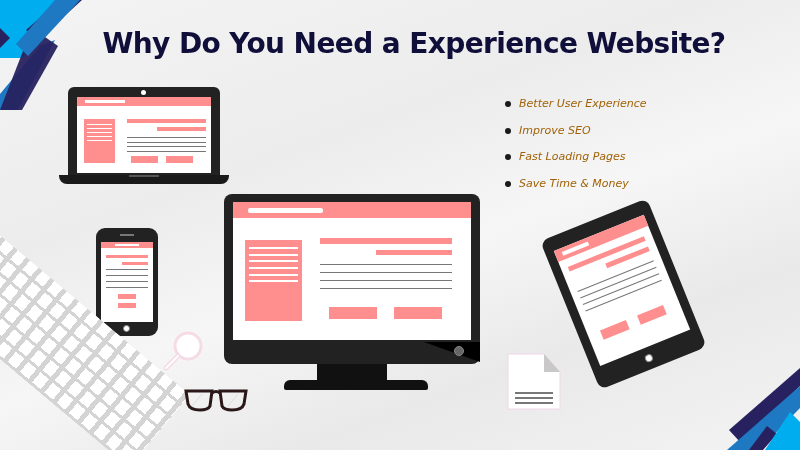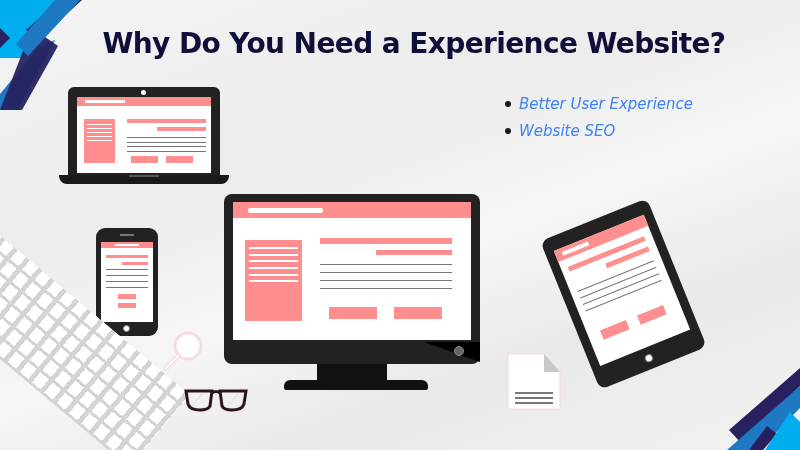--- a/index.html
+++ b/index.html
@@ -10,22 +10,22 @@
       font-family: "Liberation Sans", sans-serif;
     }
     .abs { position: absolute; }
     .title {
       position: absolute; left: 0; top: 27px; width: 800px; text-align: center;
       font-family: "DejaVu Sans", sans-serif; font-weight: bold; font-size: 28px;
       color: #0f0f3a; letter-spacing: -0.6px; padding-left: 28px;
     }
     .bullets { position: absolute; left: 505px; top: 91px; list-style: none; }
     .bullets li {
-      font-family: "DejaVu Sans", sans-serif; font-style: italic; font-size: 15px;
-      color: #3b82f6; line-height: 26.5px; white-space: nowrap; display: flex; align-items: center;
+      font-family: "DejaVu Sans", sans-serif; font-style: italic; font-size: 11px;
+      color: #a16207; line-height: 26.5px; white-space: nowrap; display: flex; align-items: center;
     }
     .bullets li .dot { width: 6px; height: 6px; border-radius: 50%; background: #1a1a1a; margin-right: 8px; display: inline-block; }
     .pink { background: #ff8e8e; }
     .gline { background: #777; height: 2px; }
     .wline { background: #fff; height: 2px; }
   </style>
 </head>
 <body>
 
 <svg class="abs" style="left:0;top:0" width="90" height="110" viewBox="0 0 90 110">
@@ -46,21 +46,29 @@
 
 <h1 class="title">Why Do You Need a Experience Website?</h1>
 
 <ul class="bullets">
   <li>
       <span class="dot"></span>
       <span>Better User Experience</span>
     </li>
   <li>
       <span class="dot"></span>
-      <span>Website SEO</span>
+      <span>Improve SEO</span>
+    </li>
+  <li>
+      <span class="dot"></span>
+      <span>Fast Loading Pages</span>
+    </li>
+  <li>
+      <span class="dot"></span>
+      <span>Save Time &amp; Money</span>
     </li>
 </ul>
 
 <div class="abs" style="left:59px;top:87px;width:170px;height:98px;">
   <div class="abs" style="left:9px;top:0;width:152px;height:88px;background:#222;border-radius:6px 6px 0 0;"></div>
   <div class="abs" style="left:82px;top:3px;width:5px;height:5px;border-radius:50%;background:#fff;"></div>
   <div class="abs" style="left:18px;top:10px;width:134px;height:76px;background:#fff;"></div>
   <div class="abs pink" style="left:18px;top:10px;width:134px;height:9px;"></div>
   <div class="abs" style="left:26px;top:13px;width:40px;height:3px;background:#fff;"></div>
   <div class="abs pink" style="left:25px;top:32px;width:31px;height:44px;"></div>

